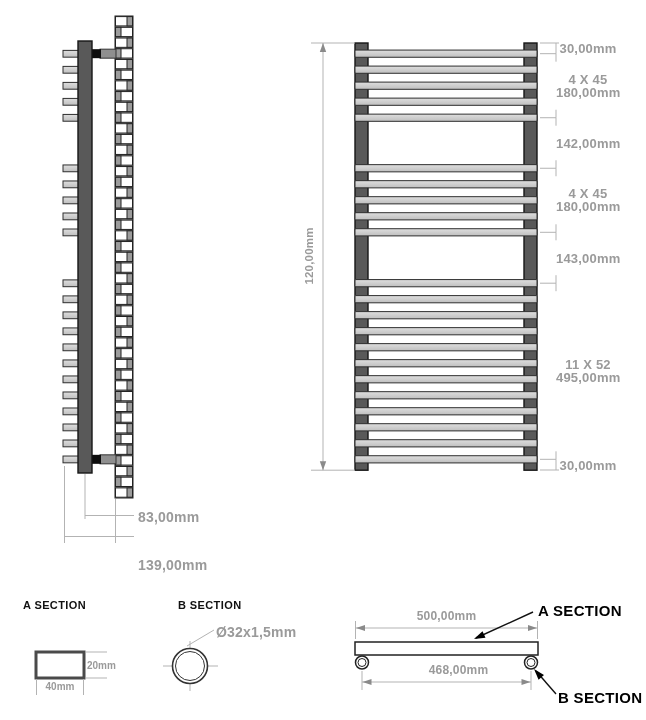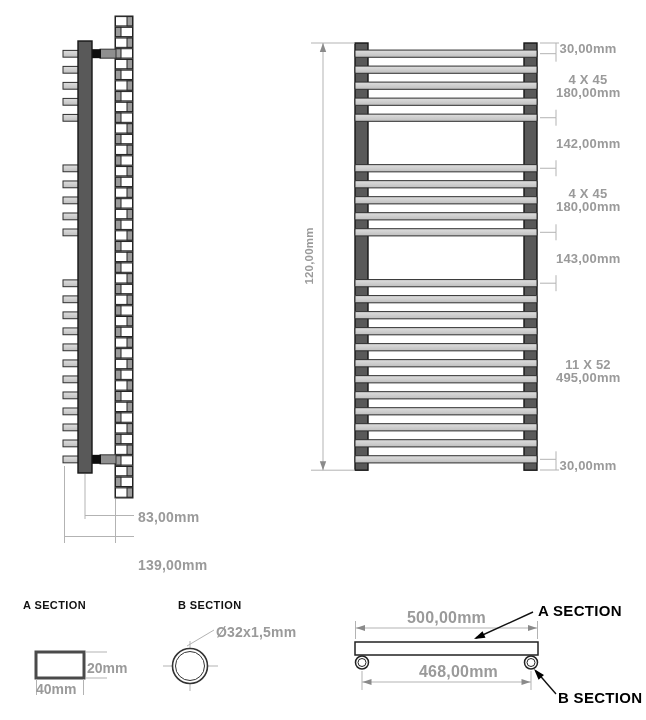--- a/index.html
+++ b/index.html
@@ -8,22 +8,22 @@
     --callout:#000000;
   }
   html,body{margin:0;padding:0;background:#fff;}
   .canvas{
     position:relative;width:646px;height:720px;background:#fff;overflow:hidden;
     font-family:"Liberation Sans", sans-serif;
   }
   svg{position:absolute;left:0;top:0;}
   .label{position:absolute;font-weight:bold;color:var(--dim-text);white-space:nowrap;}
   .dim11{font-size:14px;letter-spacing:0.2px;}
-  .dim12{font-size:16px;letter-spacing:0.2px;}
-  .dim9{font-size:14px;font-weight:bold;}
+  .dim12{font-size:12px;letter-spacing:0.2px;}
+  .dim9{font-size:10px;font-weight:bold;}
   .seg-label{position:absolute;left:556px;width:64px;text-align:center;
     transform:translateY(-50%);font-weight:bold;color:var(--dim-text);
     font-size:13px;line-height:13px;letter-spacing:0.2px;}
   .center-block{text-align:center;}
   .vert-label{
     position:absolute;left:309px;top:256px;
     transform:translate(-50%,-50%) rotate(-90deg);
     font-size:11.5px;font-weight:bold;color:var(--dim-text);letter-spacing:0.2px;
   }
   .section-title{font-size:11px;font-weight:bold;color:#111;letter-spacing:0.4px;}
@@ -254,21 +254,21 @@
       </g>
     </svg>
 
   <div class="vert-label">120,00mm</div>
 
   <div class="label dim11" style="left:138px;top:509px;">83,00mm</div>
   <div class="label dim11" style="left:138px;top:530px;margin-top:27px;">139,00mm</div>
 
   <div class="label section-title" style="left:23px;top:599px;">A SECTION</div>
   <div class="label dim9" style="left:87px;top:660px;">20mm</div>
-  <div class="label dim9 center-block" style="left:36px;top:681px;width:28px;">40mm</div>
+  <div class="label dim9 center-block" style="left:36px;top:681px;width:48px;">40mm</div>
 
   <div class="label section-title" style="left:178px;top:599px;">B SECTION</div>
   <div class="label dim11" style="left:216px;top:624px;">Ø32x1,5mm</div>
 
   <div class="label dim12 center-block" style="left:355px;top:609px;width:183px;">500,00mm</div>
   <div class="label dim12 center-block" style="left:362px;top:663px;width:169px;padding-left:12px;">468,00mm</div>
   <div class="label callout" style="left:538px;top:602px;">A SECTION</div>
   <div class="label callout" style="left:558px;top:689px;">B SECTION</div>
 
   <div id="seg-labels">

